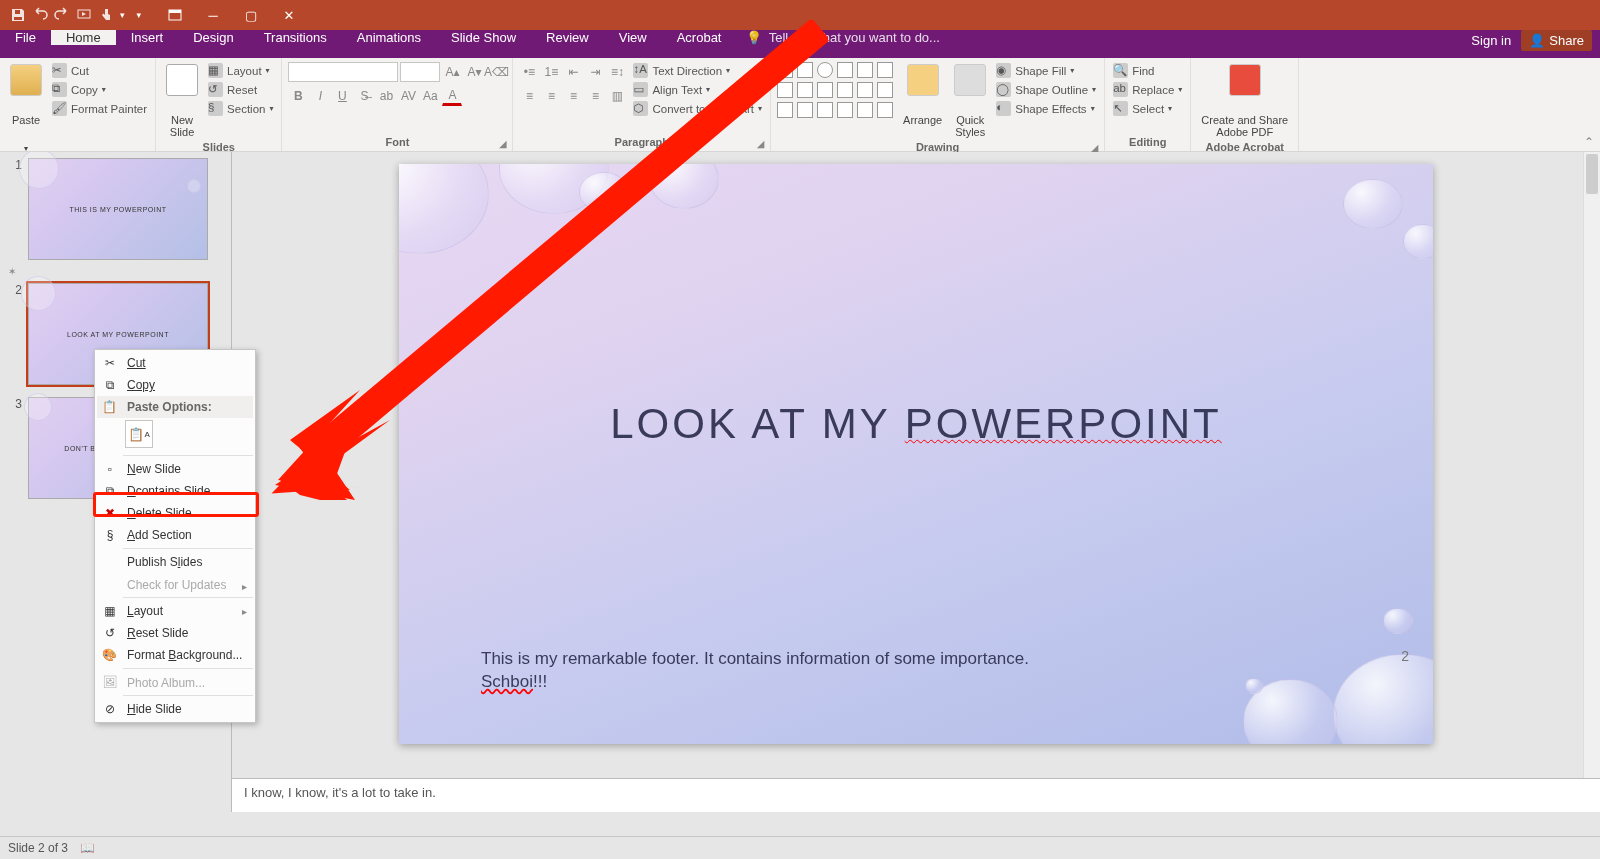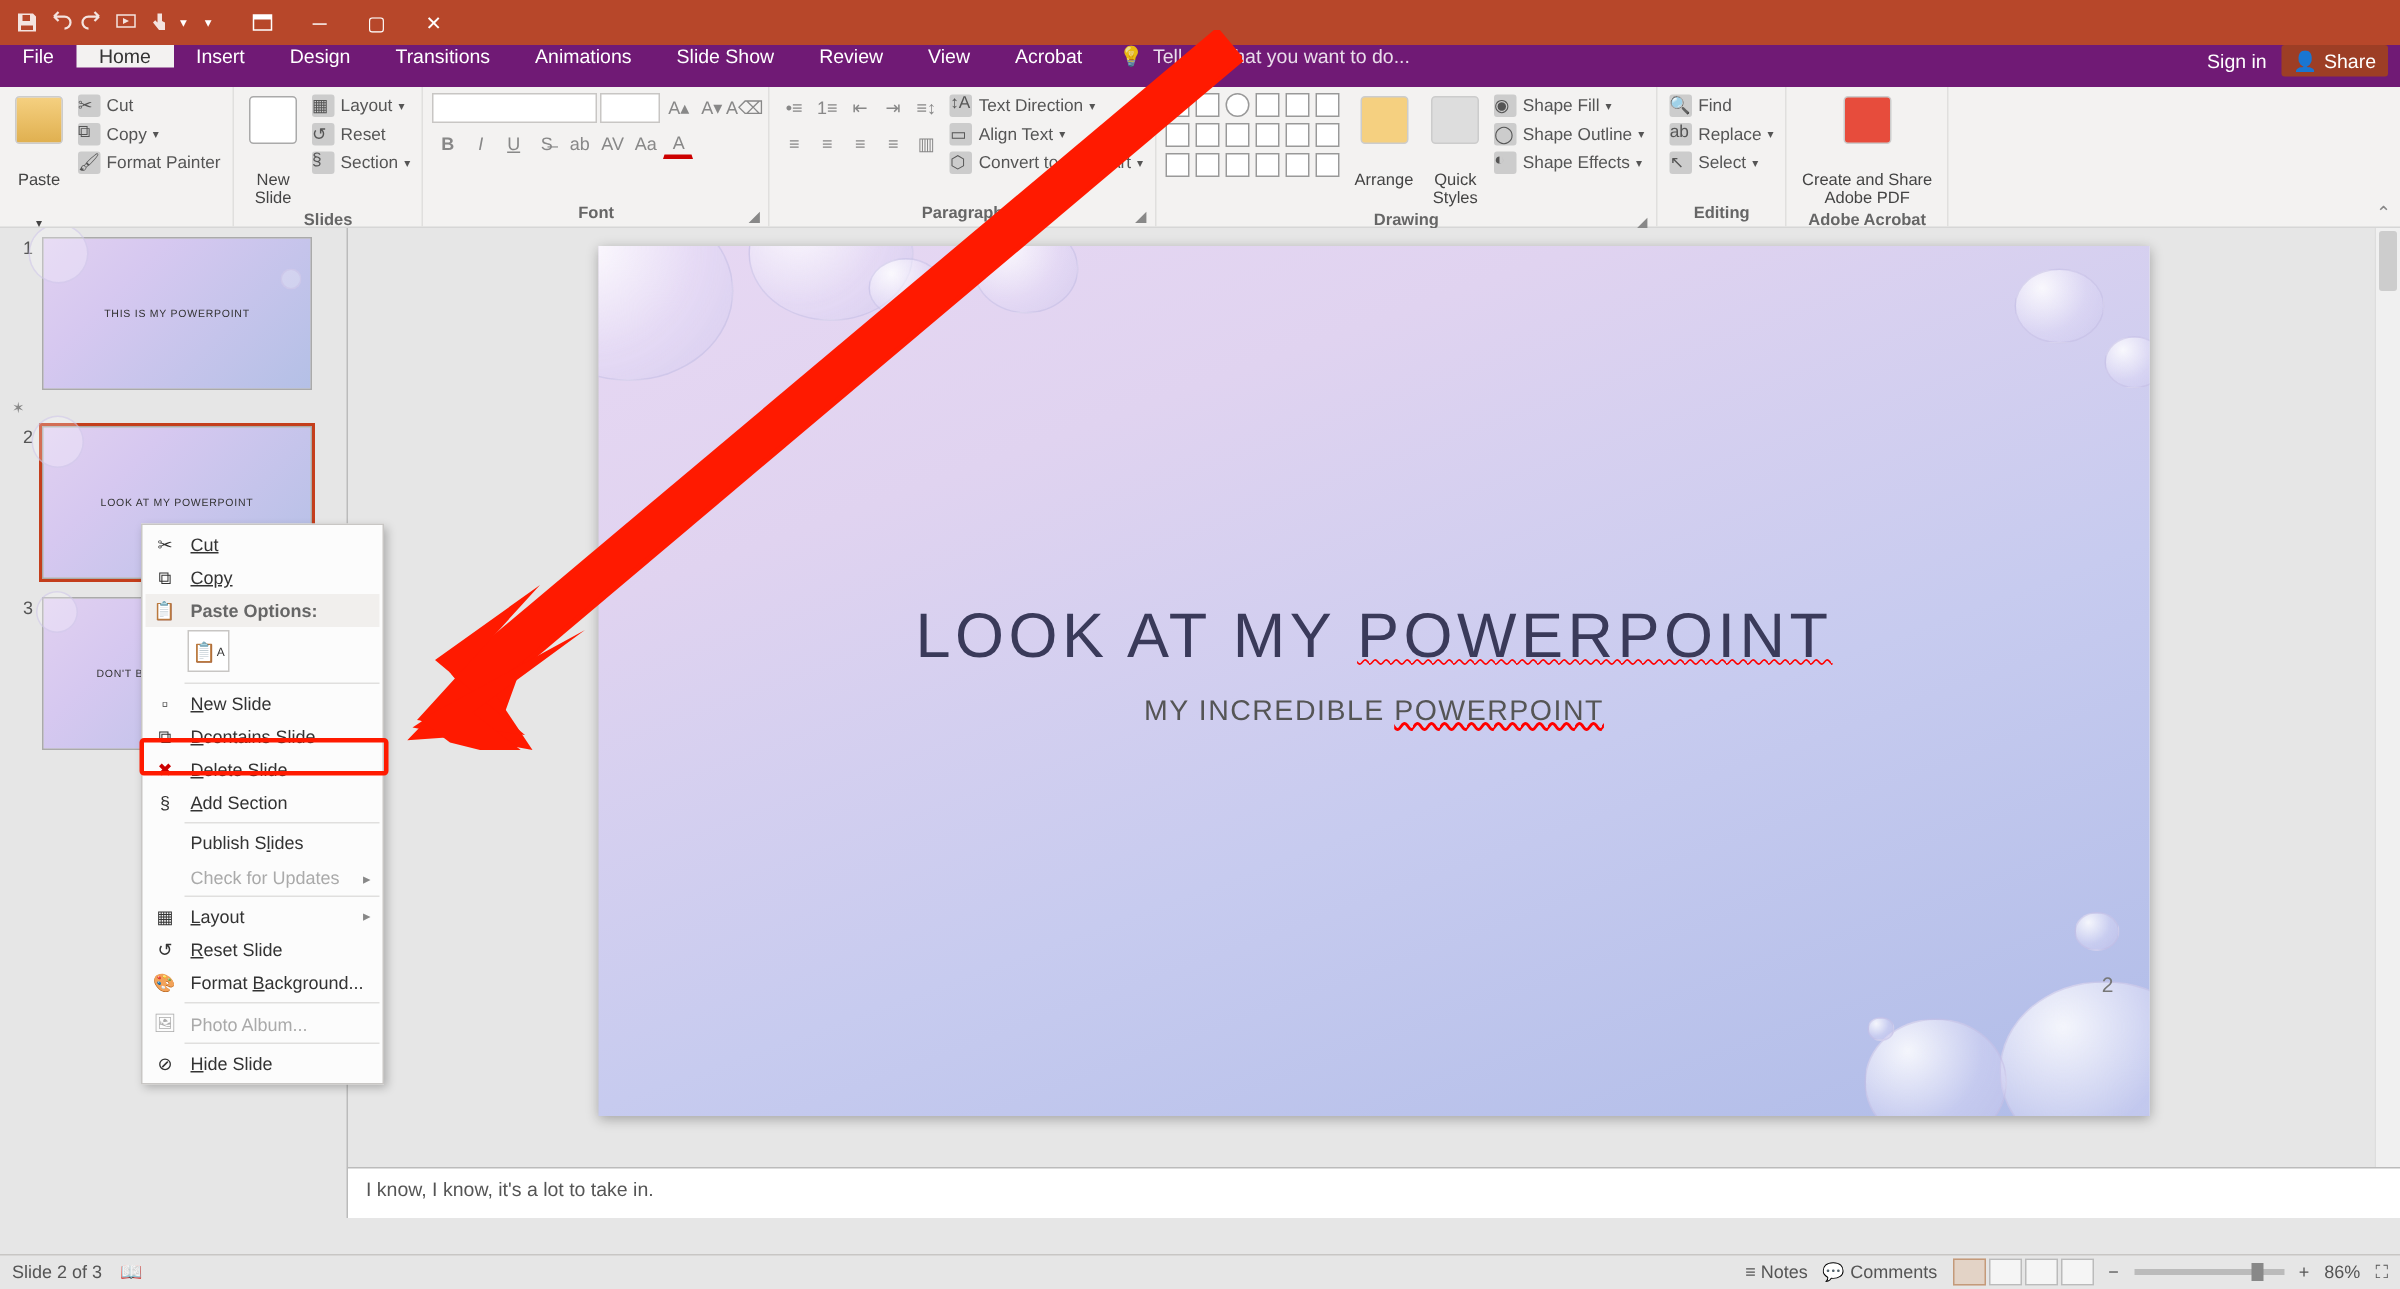--- a/index.html
+++ b/index.html
@@ -395,21 +395,21 @@
         <div class="bubble" style="left:180px;top:8px;width:50px;height:40px;"></div>
         <div class="bubble" style="left:250px;top:-15px;width:70px;height:60px;"></div>
         <div class="bubble" style="right:30px;top:15px;width:60px;height:50px;"></div>
         <div class="bubble" style="right:-10px;top:60px;width:40px;height:35px;"></div>
         <div class="bubble" style="right:-40px;bottom:-30px;width:140px;height:120px;"></div>
         <div class="bubble" style="right:95px;bottom:-20px;width:95px;height:85px;"></div>
         <div class="bubble" style="right:20px;bottom:110px;width:30px;height:26px;"></div>
         <div class="bubble" style="right:170px;bottom:50px;width:18px;height:16px;"></div>
 
         <div class="slide-title"><span>LOOK AT MY </span><span class="u">POWERPOINT</span></div>
-        <div class="slide-sub"><span>MY INCREDIBLE </span><span class="u">POWERPOINT</span></div>
+        <div class="slide-footer"><span>This is my remarkable footer. It contains information of some importance. </span><span class="u">Schboi</span><span>!!!</span></div>
         <div class="slide-pg">2</div>
       </div>
       <div class="vscroll">
           <div class="thumb"></div>
         </div>
     </div>
     <div class="notes-area">I know, I know, it's a lot to take in.</div>
   </div>
 </div>
 
@@ -494,30 +494,13 @@
   <polygon points="10,470 110,380 70,470 120,470" fill="#ff1a00" transform="rotate(-4 60 450)"></polygon>
   <polygon points="15,465 120,395 65,435 95,480" fill="#ff1a00"></polygon>
   <path d="M560 8 L 48 438" stroke="#ff1a00" stroke-width="26"></path>
   <polygon points="18,460 100,370 30,420 90,470" fill="#ff1a00"></polygon>
   <polygon points="20,460 130,400 55,455 100,490 40,475" fill="#ff1a00"></polygon>
 </svg>
 
 <div class="status-bar">
   <span>Slide 2 of 3</span>
   <span>📖</span>
-  <div class="status-right">
-    <span>≡ <span>Notes</span></span>
-    <span>💬 <span>Comments</span></span>
-    <div class="view-btns">
-      <div class="vb active"></div>
-      <div class="vb"></div>
-      <div class="vb"></div>
-      <div class="vb"></div>
-    </div>
-    <span>−</span>
-    <div class="zoom-slider">
-        <div class="zh"></div>
-      </div>
-    <span>+</span>
-    <span>86%</span>
-    <span>⛶</span>
-  </div>
 </div>
 
 </body></html>

